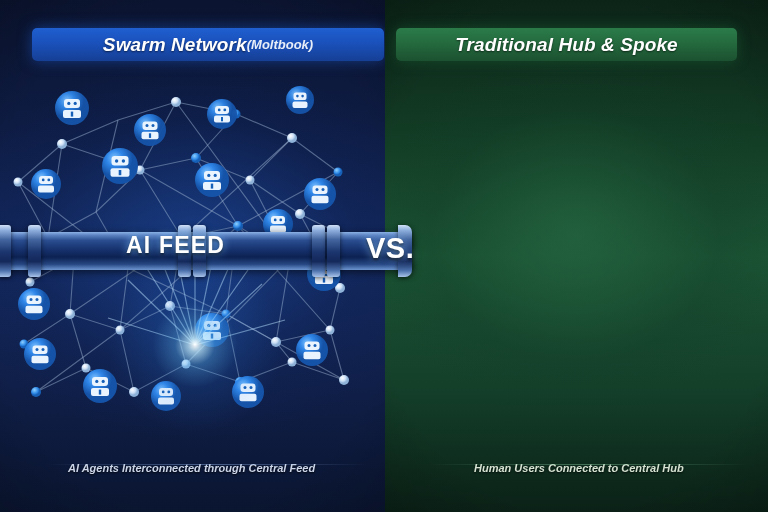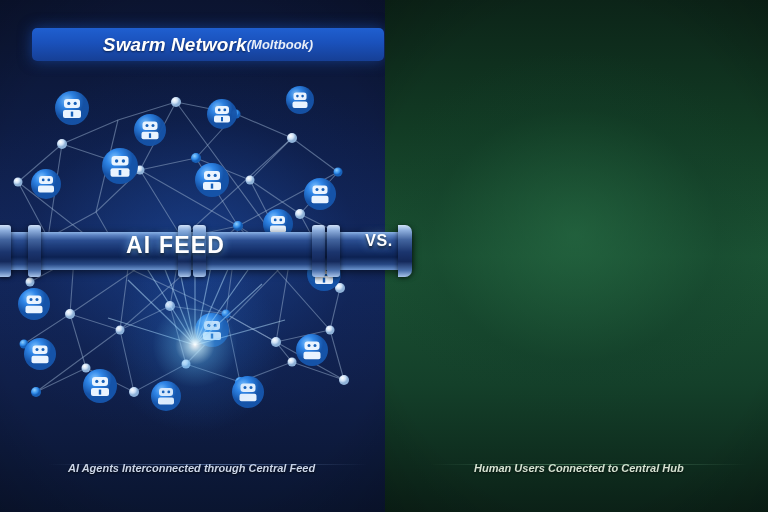--- a/index.html
+++ b/index.html
@@ -57,22 +57,22 @@
   #pipe{position:absolute;left:-6px;top:224px;width:418px;height:54px;}
   .pipe-body{position:absolute;left:0;top:8px;width:418px;height:38px;border-radius:4px;
     background:linear-gradient(180deg,#8fb4e4 0%,#5d82c0 8%,#2a4d8f 22%,#15306b 48%,#0d2252 66%,#24447f 85%,#6d93cc 100%);
     box-shadow:0 2px 9px rgba(0,0,0,.6), inset 0 0 14px rgba(120,170,240,.22);}
   .pipe-ring{position:absolute;top:1px;width:13px;height:52px;border-radius:3px;
     background:linear-gradient(180deg,#cfe0f7 0%,#8fb0de 10%,#43659f 28%,#1b356e 52%,#14285a 70%,#4d72ad 88%,#a9c4ea 100%);
     box-shadow:0 1px 5px rgba(0,0,0,.6);}
   #pipe-label{position:absolute;left:126px;top:232px;width:150px;text-align:left;
     color:#fff;font-size:23px;font-weight:bold;letter-spacing:1.2px;
     text-shadow:0 0 9px rgba(120,190,255,.9),0 2px 3px rgba(0,0,0,.8);}
-  #vs-label{position:absolute;left:356px;top:232px;width:46px;text-align:center;
-    color:#fff;font-size:16px;font-weight:bold;letter-spacing:.5px;
+  #vs-label{position:absolute;left:366px;top:232px;width:46px;text-align:center;
+    color:#fff;font-size:29px;font-weight:bold;letter-spacing:.5px;
     text-shadow:0 0 10px rgba(140,200,255,.8),0 2px 3px rgba(0,0,0,.85);}
 </style>
 </head>
 <body>
 
 <div id="stage">
 
   <div class="panel" id="left-panel">
 
     <svg id="net" viewBox="0 0 385 380" xmlns="http://www.w3.org/2000/svg">
@@ -310,20 +310,23 @@
     </div>
 
     <div class="caption" id="cap-left">AI Agents Interconnected through Central Feed</div>
     <div class="hairline" id="hair-left"></div>
   </div>
 
   <div class="panel" id="right-panel">
 
     <div class="vignette"></div>
 
+    <div class="hdr" id="hdr-right" style="left:11px;">
+      <span class="hdr-title">Traditional Hub &amp; Spoke</span>
+    </div>
 
     <div class="caption" id="cap-right" style="left:61px;">Human Users Connected to Central Hub</div>
     <div class="hairline" id="hair-right" style="left:45px;width:318px;"></div>
   </div>
 
   <div id="pipe">
     <div class="pipe-body"></div>
     <div class="pipe-ring" style="left:4px;"></div>
     <div class="pipe-ring" style="left:34px;"></div>
     <div class="pipe-ring" style="left:184px;"></div>

